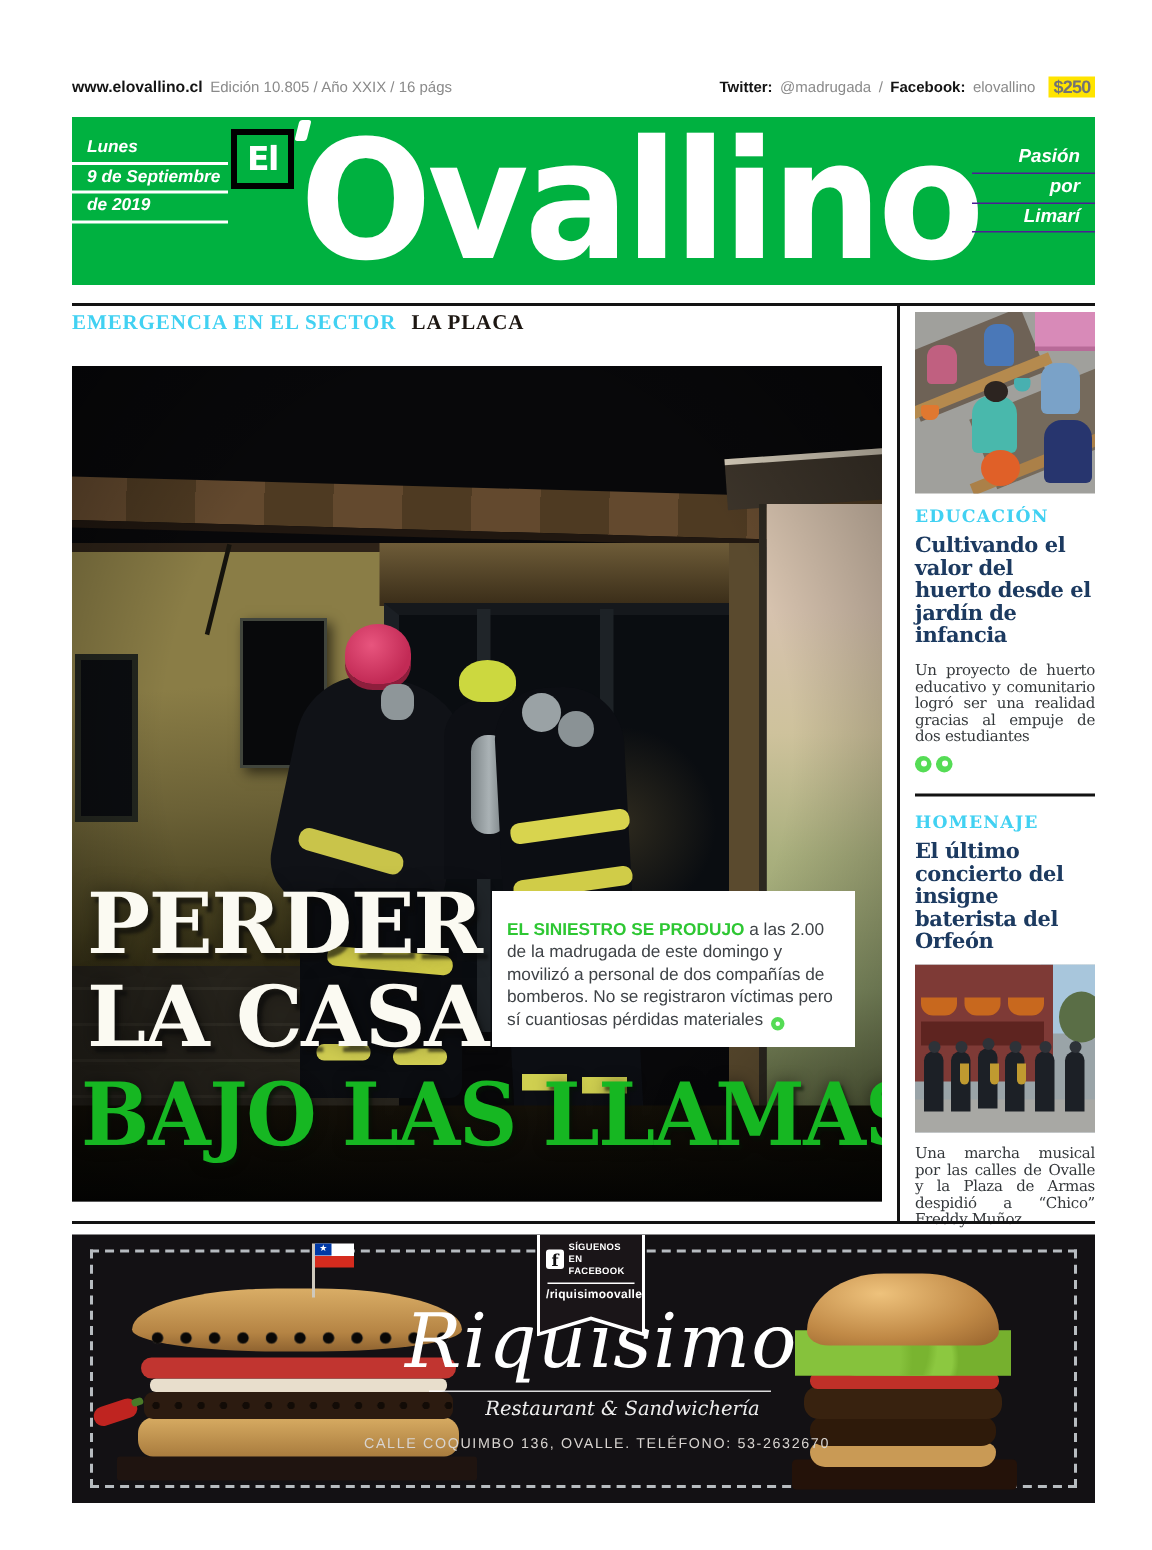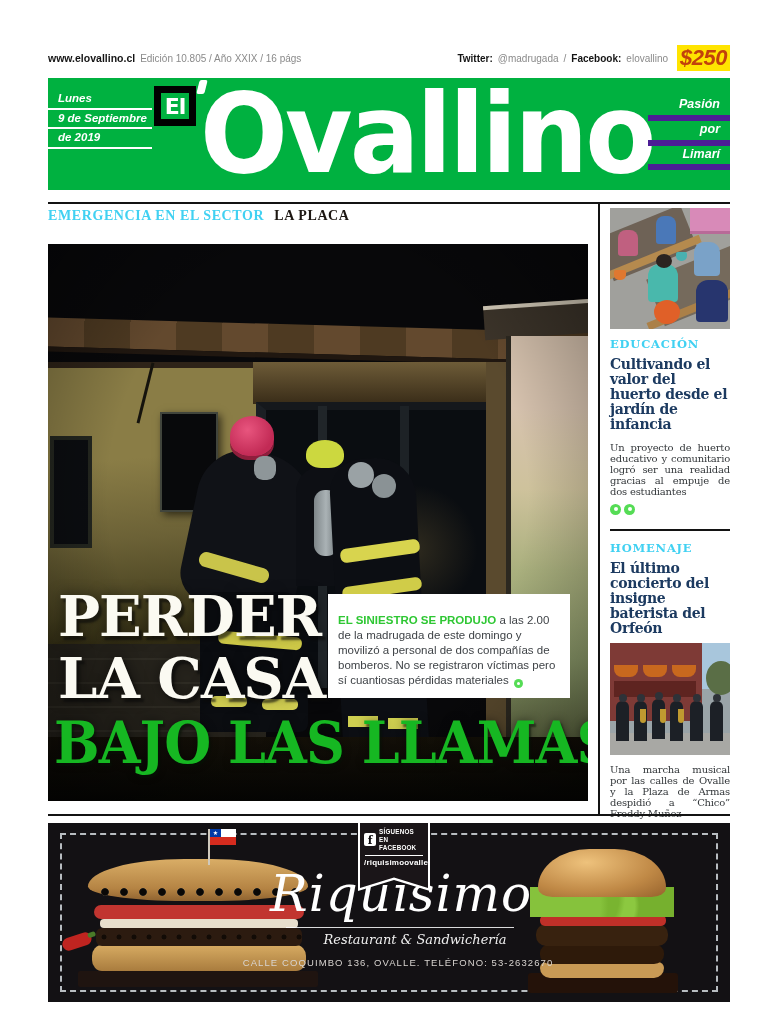--- a/index.html
+++ b/index.html
@@ -8,32 +8,32 @@
           overflow:hidden; font-family:"Liberation Sans",sans-serif; }
   i { position:absolute; display:block; font-style:normal; }
 
   
   .topbar { position:absolute; left:48px; top:48px; width:682px; height:20px;
             display:flex; justify-content:space-between; align-items:center;
             font-size:10px; color:#8a8a8a; }
   .tb-left,.tb-right { display:flex; align-items:center; gap:5px; }
   .tb-site { font-weight:bold; color:#141414; font-size:10.5px; }
   .tb-bold { font-weight:bold; color:#141414; }
-  .tb-price { background:#ffe400; color:#c2410c; font-weight:bold; font-style:italic;
-              font-size:22px; padding:0 3px; letter-spacing:-0.5px; margin-left:4px; }
+  .tb-price { background:#ffe400; color:#737373; font-weight:bold; 
+              font-size:12px; padding:0 3px; letter-spacing:-0.5px; margin-left:4px; }
 
   
   .masthead { position:absolute; left:48px; top:78px; width:682px; height:112px; background:#00b140; }
   .date-block { position:absolute; left:0; top:12px; width:104px; color:#fff;
                 font-weight:bold; font-style:italic; font-size:11.5px; }
   .date-row { border-bottom:2px solid #fff; padding:2px 0 3px 10px; line-height:1.1; }
   .slogan { position:absolute; right:0; top:18px; width:82px; text-align:right; color:#fff;
             font-weight:bold; font-style:italic; font-size:12.5px; }
-  .slogan-row { border-bottom:6px solid #4c1d95; padding:2px 10px 3px 0; line-height:1.1; }
-  .el-box { position:absolute; left:106px; top:8px; width:42px; height:40px; border:7px solid #000000;
+  .slogan-row { border-bottom:1px solid #4c1d95; padding:2px 10px 3px 0; line-height:1.1; }
+  .el-box { position:absolute; left:106px; top:8px; width:42px; height:40px; border:4px solid #000000;
             color:#fff; font-weight:bold; font-size:22px; display:flex; align-items:center;
             justify-content:center; font-family:"DejaVu Sans",sans-serif; letter-spacing:-1px; }
   .el-tick { left:150px; top:2px; width:8px; height:14px; background:#fff;
              transform:skewX(-14deg); border-radius:2px; }
   .logo-main { position:absolute; left:152px; top:-9px; height:130px; line-height:130px;
                font-family:"DejaVu Sans",sans-serif; font-weight:bold; font-size:110px;
                color:#fff; letter-spacing:-3px; transform:scaleX(.94); transform-origin:left center;
                white-space:nowrap; }
 
   

